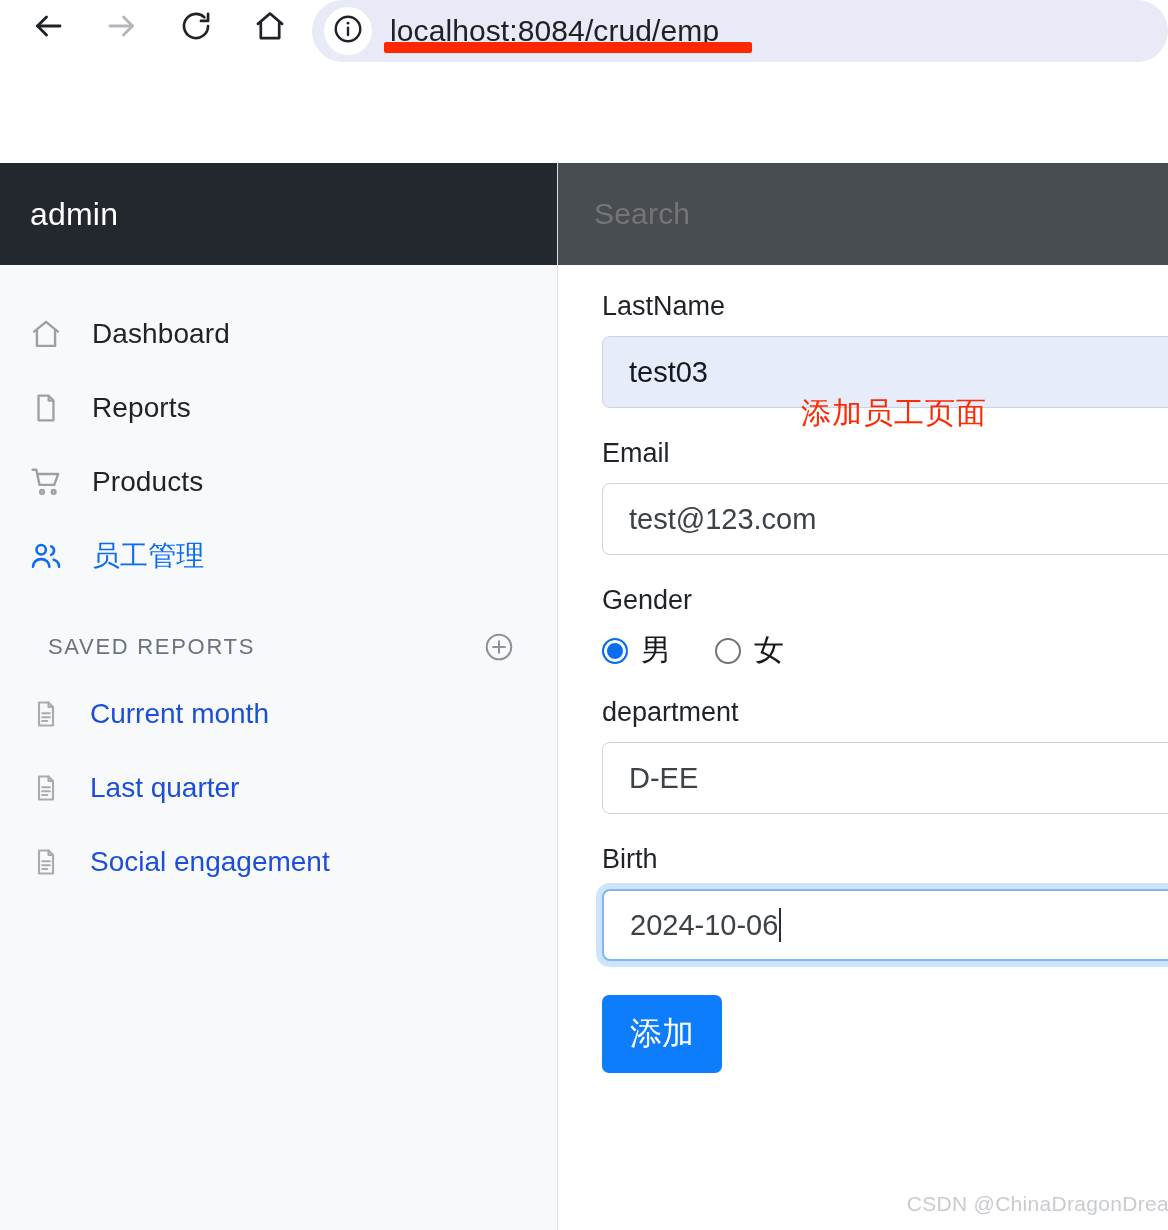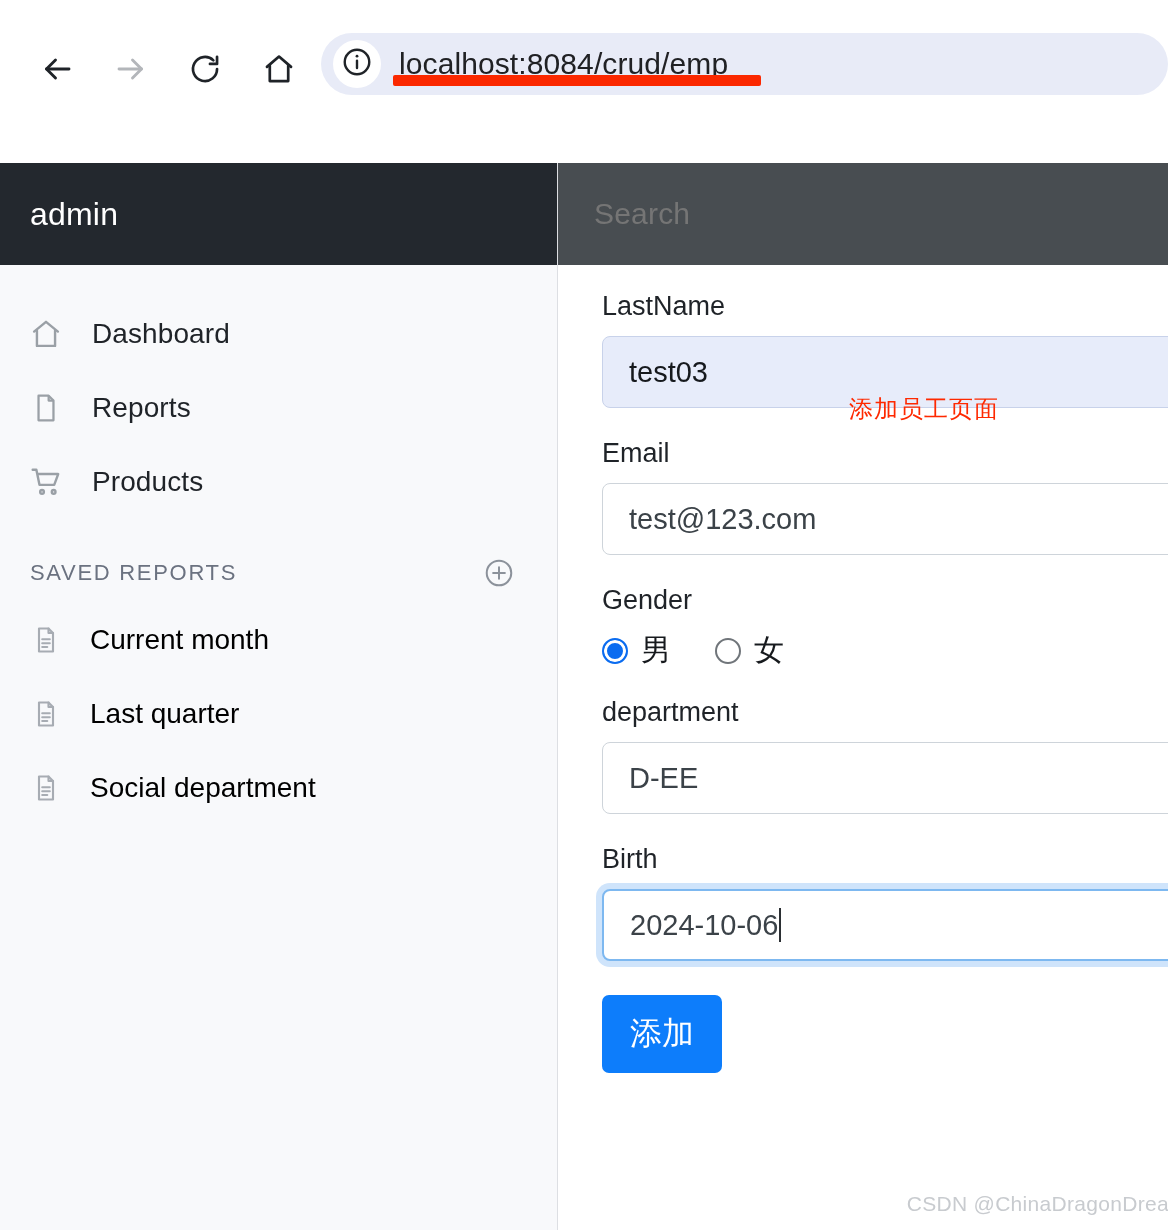--- a/index.html
+++ b/index.html
@@ -10,21 +10,21 @@
     overflow: hidden;
   }
 
   
   .browser-chrome {
     position: absolute; left: 0; top: 0; width: 1168px; height: 95px;
     background: #ffffff;
   }
   .toolbar {
     position: absolute; left: 0; top: 0; width: 1168px; height: 95px;
-    display: flex; align-items: flex-end; padding-left: 31px;
+    display: flex; align-items: flex-start; padding-left: 22px;
   }
   .nav-btn {
     width: 52px; height: 52px; display: flex; align-items: center; justify-content: center;
     flex: 0 0 auto;
   }
   .nav-btn svg { display: block; }
   .omnibox {
     position: relative;
     margin-left: 16px;
     height: 62px;
@@ -93,37 +93,37 @@
     color: #9aa0a6;
   }
   .nav-label {
     margin-left: 28px; font-size: 28px; color: #1f2328; letter-spacing: 0.1px;
   }
   .nav-item.active .nav-ico { color: #0b6cf0; }
   .nav-item.active .nav-label { color: #0b6cf0; font-weight: 500; }
 
   .section-head {
     display: flex; align-items: center; justify-content: space-between;
-    padding: 38px 42px 14px 30px;
+    padding: 38px 42px 14px 48px;
   }
   .section-title {
     font-size: 22px; color: #6b7280; letter-spacing: 1.7px; font-weight: 500;
   }
   .add-circle { color: #8c929b; display: flex; }
 
   .report-item {
     display: flex; align-items: center;
     height: 74px; padding-left: 30px; cursor: pointer;
   }
   .report-ico {
     width: 32px; height: 32px; flex: 0 0 32px; color: #a7acb3;
     display: flex; align-items: center; justify-content: center;
   }
   .report-label {
-    margin-left: 28px; font-size: 28px; color: #000000;
+    margin-left: 28px; font-size: 28px; color: #1d4ed8;
   }
 
   
   .content {
     flex: 1 1 auto; height: 1067px;
     background: #ffffff;
     display: flex; flex-direction: column;
     position: relative;
   }
   .topbar {
@@ -139,23 +139,22 @@
   }
 
   .form-area { position: relative; padding: 28px 0 0 44px; }
 
   .form-label {
     font-size: 27px; color: #1f2328; line-height: 1; margin-bottom: 16px;
     display: block;
   }
   .annotation {
     position: absolute; left: 243px; top: 128px;
-    font-size: 24px; color: #fe2900; letter-spacing: 1px;
+    font-size: 30px; color: #fe2900; letter-spacing: 1px;
     font-family: "DejaVu Sans", sans-serif;
-    margin-left: 48px;
   }
 
   .field {
     width: 620px; height: 72px;
     border: 1px solid #ced4da; border-radius: 8px;
     background: #ffffff;
     font-size: 29px; color: #3b4248;
     padding-left: 26px;
     outline: none;
     font-family: "Liberation Sans", "DejaVu Sans", sans-serif;
@@ -330,20 +329,31 @@
         <span class="nav-ico">
           <svg width="34" height="34" viewBox="0 0 24 24" fill="none" stroke="currentColor" stroke-width="1.7" stroke-linecap="round" stroke-linejoin="round">
             <path d="M2.6 3.4h2.6l2.2 10.6h10.4L20.6 6.4H6"></path>
             <circle cx="9.2" cy="19" r="1.3"></circle>
               <circle cx="17.4" cy="19" r="1.3"></circle>
           </svg>
         </span>
         <span class="nav-label">Products</span>
       </div>
 
+      <div class="nav-item active">
+        <span class="nav-ico">
+          <svg width="34" height="34" viewBox="0 0 24 24" fill="none" stroke="currentColor" stroke-width="1.8" stroke-linecap="round" stroke-linejoin="round">
+            <circle cx="8.6" cy="7.6" r="3.3"></circle>
+            <path d="M2.8 19.6c0-3.3 2.6-5.4 5.8-5.4s5.8 2.1 5.8 5.4"></path>
+            <path d="M15.6 5.2a3.2 3.2 0 0 1 0 6"></path>
+            <path d="M17.4 14.6c2.2.6 3.8 2.4 3.8 5"></path>
+          </svg>
+        </span>
+        <span class="nav-label" style="font-family:'DejaVu Sans',sans-serif">员工管理</span>
+      </div>
 
 
     </nav>
 
     <div class="section-head">
       <span class="section-title">SAVED REPORTS</span>
       <span class="add-circle">
         <svg width="32" height="32" viewBox="0 0 24 24" fill="none" stroke="currentColor" stroke-width="1.5" stroke-linecap="round">
           <circle cx="12" cy="12" r="9.2"></circle>
             <line x1="12" y1="7.6" x2="12" y2="16.4"></line>
@@ -382,21 +392,21 @@
       <div class="report-item">
         <span class="report-ico">
           <svg width="30" height="30" viewBox="0 0 24 24" fill="none" stroke="currentColor" stroke-width="1.7" stroke-linejoin="round" stroke-linecap="round">
             <path d="M14 2.8H6.4v18.4h11.2V6.4z"></path>
               <path d="M14 2.8v3.6h3.6"></path>
             <line x1="9" y1="11.4" x2="15" y2="11.4"></line>
               <line x1="9" y1="14.6" x2="15" y2="14.6"></line>
               <line x1="9" y1="17.6" x2="13" y2="17.6"></line>
           </svg>
         </span>
-        <span class="report-label">Social department</span>
+        <span class="report-label">Social engagement</span>
       </div>
 
     </div>
   </aside>
 
   <main class="content">
 
     <div class="topbar">
       <input class="topbar-search" type="text" value="" placeholder="Search" style="">
     </div>

